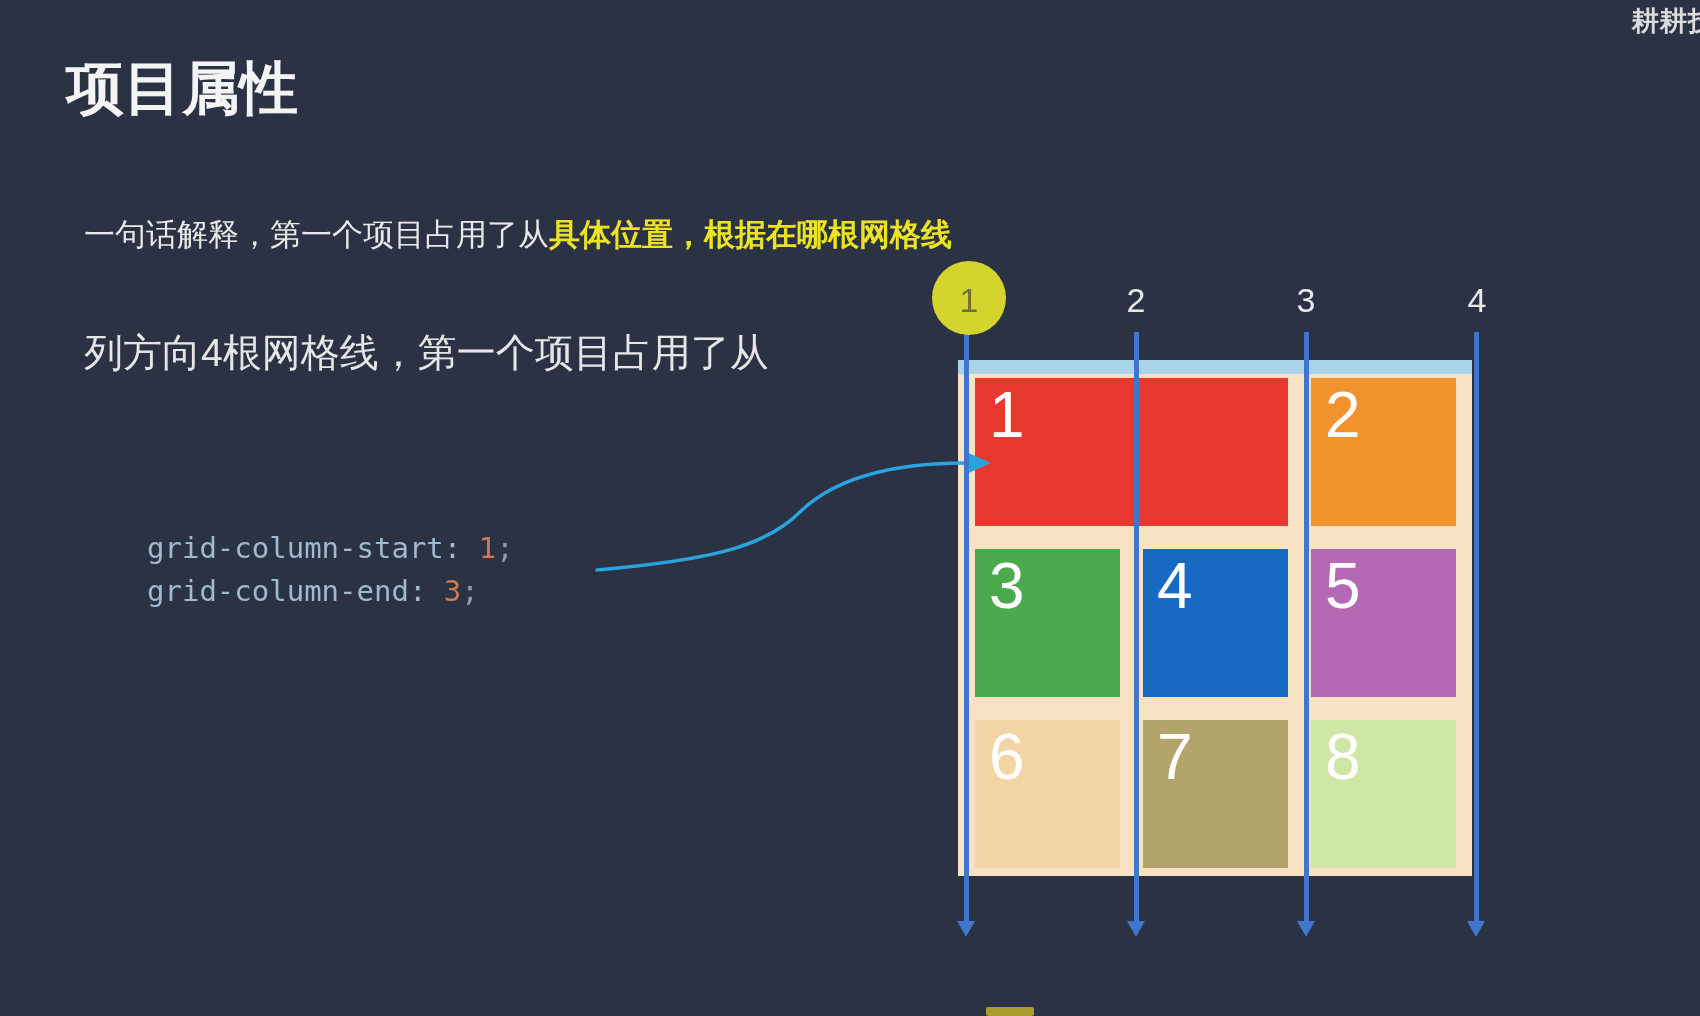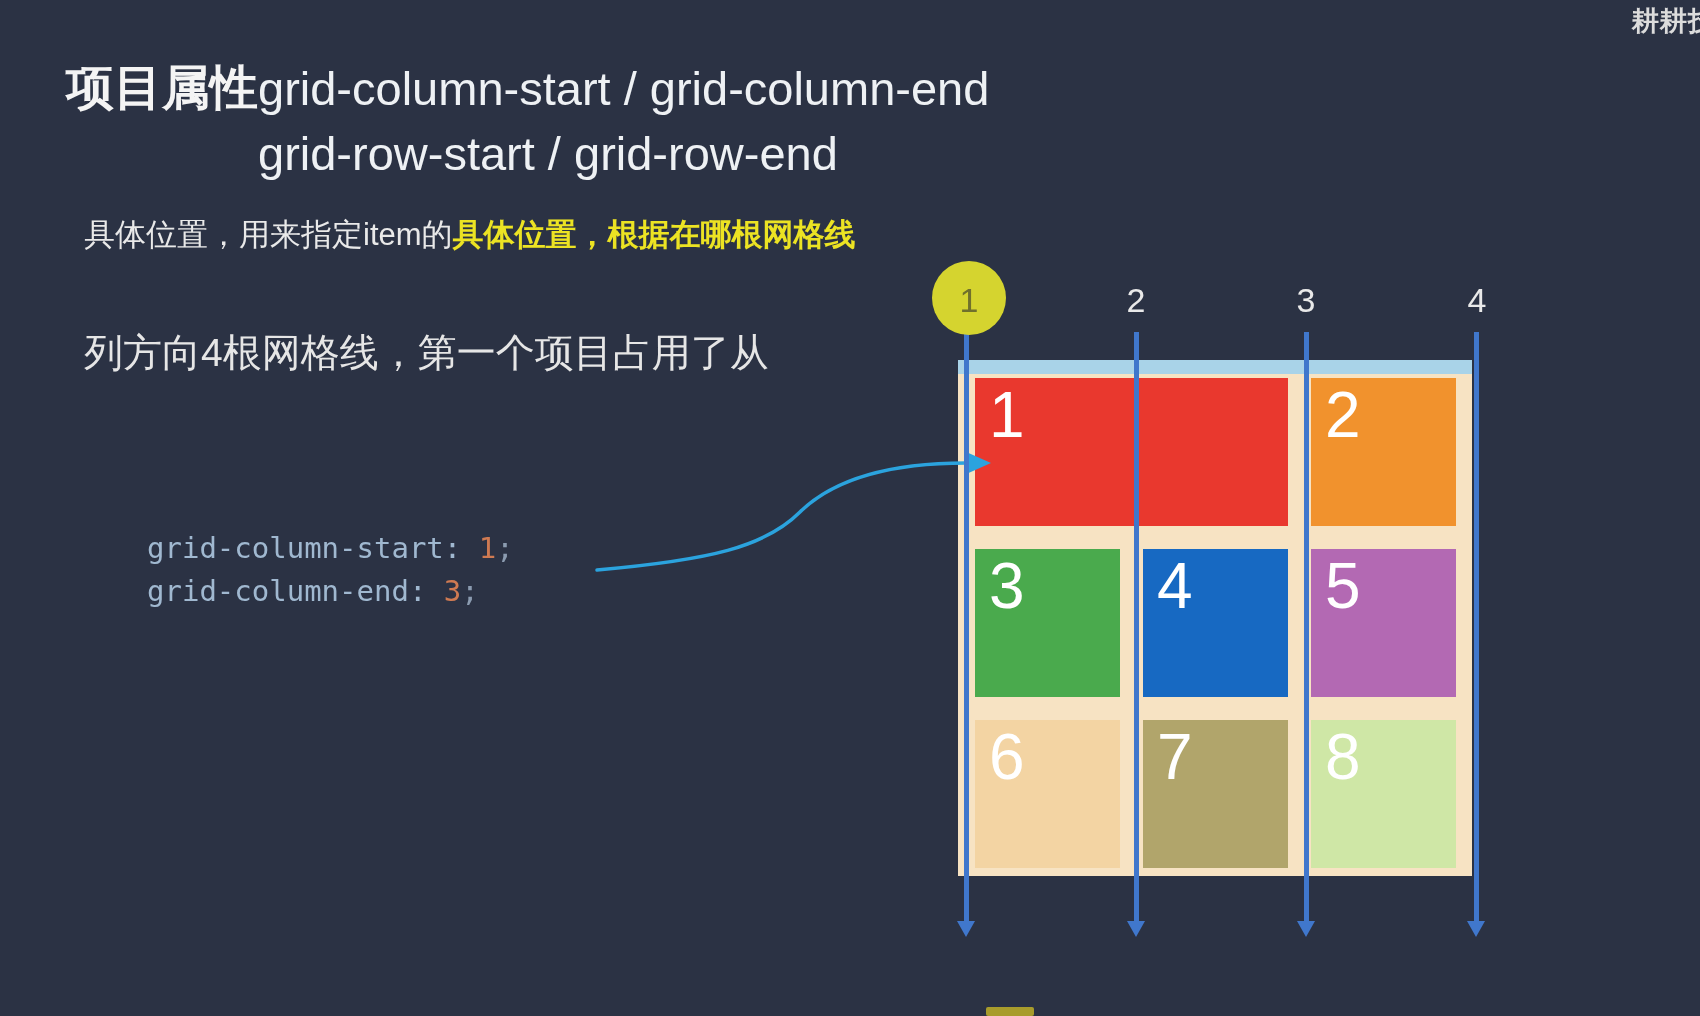--- a/index.html
+++ b/index.html
@@ -12,22 +12,22 @@
   .slide{position:absolute;inset:0;overflow:hidden;}
 
   .watermark{
     position:absolute;top:3px;right:-16px;
     font-size:27px;font-weight:bold;color:#dcdcdc;
     letter-spacing:1px;z-index:6;white-space:nowrap;
   }
 
   .title-row{position:absolute;left:66px;top:56px;display:flex;align-items:flex-start;z-index:2;}
   .title-zh{
-    font-size:48px;font-weight:600;color:#f4f4f4;
-    line-height:64px;white-space:nowrap;
+    font-size:58px;font-weight:600;color:#f4f4f4;
+    margin-right:42px;line-height:64px;white-space:nowrap;
   }
   .title-latin{font-size:47px;color:#eef1f4;line-height:65px;font-weight:400;white-space:nowrap;}
 
   .explanation{
     position:absolute;left:84px;top:214px;
     font-size:31px;color:#e9e9e9;white-space:nowrap;z-index:2;
   }
   .explanation .hl{color:var(--highlight-text,#ece323);font-weight:bold;}
 
   .description{
@@ -92,27 +92,23 @@
 </style>
 </head>
 <body>
 
 <div class="slide">
 
   <div class="watermark">耕耕技</div>
 
   <div class="title-row">
     <span class="title-zh">项目属性</span>
-    <div class="title-latin">
-      <div>grid-column-start / grid-column-end</div>
-      <div>grid-row-start / grid-row-end</div>
-    </div>
   </div>
 
-  <div class="explanation"><span>具体位置，用来指定item的</span><span class="hl">具体位置，根据在哪根网格线</span></div>
+  <div class="explanation"><span>一句话解释，第一个项目占用了从</span><span class="hl">具体位置，根据在哪根网格线</span></div>
 
   <div class="description">
     <div>列方向4根网格线，第一个项目占用了从</div>
   </div>
 
   <div class="code">
     <div class="code-line"><span class="prop">grid-column-start: </span><span class="num">1</span><span class="punct">;</span></div>
     <div class="code-line"><span class="prop">grid-column-end: </span><span class="num">3</span><span class="punct">;</span></div>
   </div>
 

